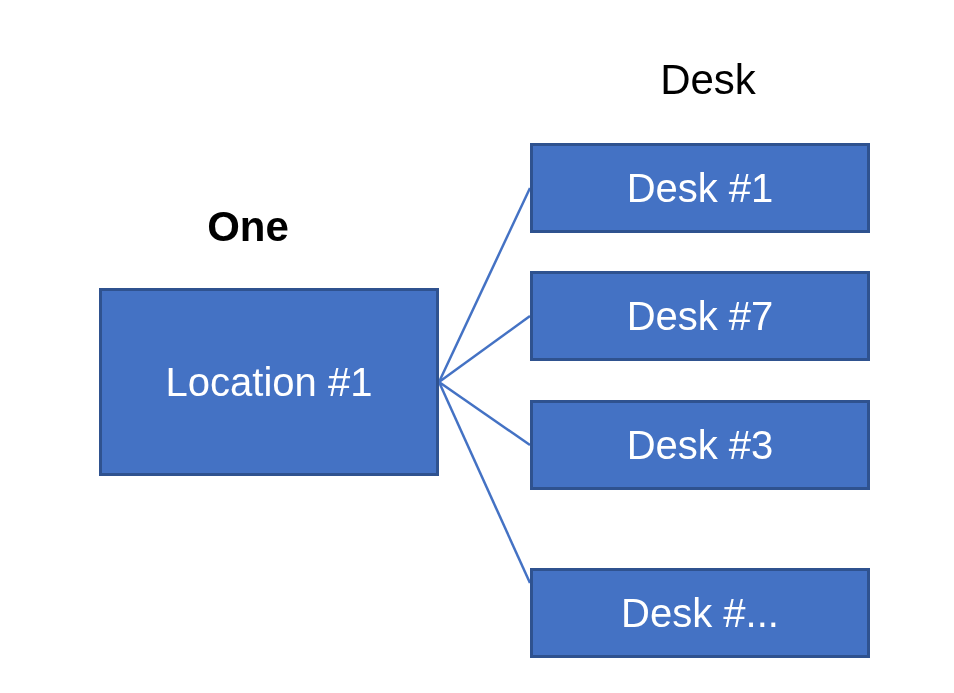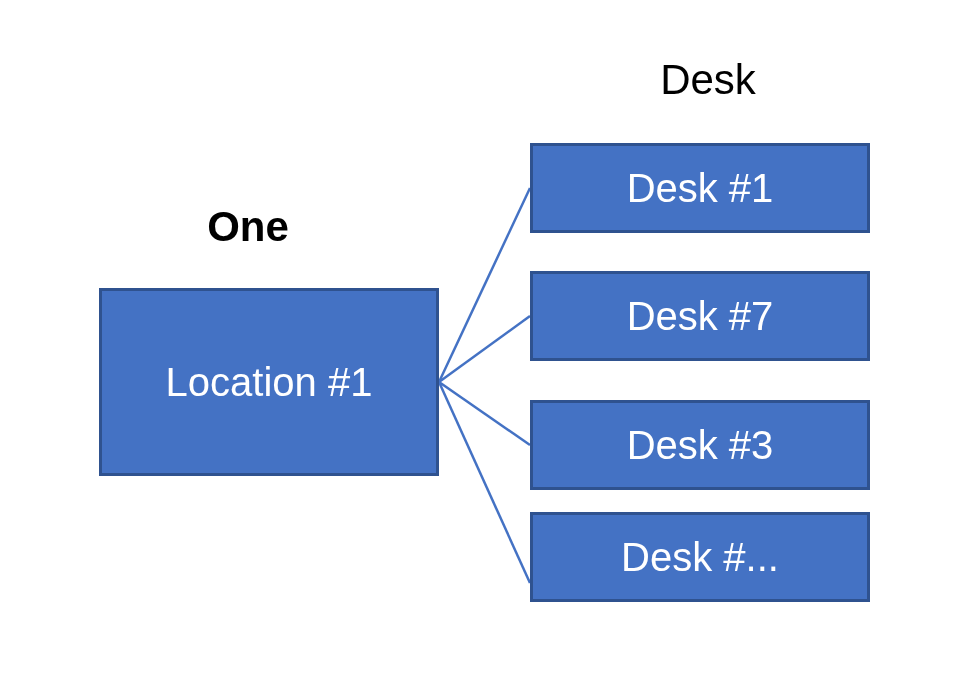--- a/index.html
+++ b/index.html
@@ -57,21 +57,21 @@
     left: 99px; top: 288px;
     width: 340px; height: 188px;
   }
   .desk-box {
     left: 530px;
     width: 340px; height: 90px;
   }
   .desk-1 { top: 143px; }
   .desk-2 { top: 271px; }
   .desk-3 { top: 400px; }
-  .desk-4 { top: 512px; }
+  .desk-4 { top: 568px; }
 </style>
 </head>
 <body>
 
 <div class="canvas">
 
   <svg class="connector-layer" viewBox="0 0 954 693" xmlns="http://www.w3.org/2000/svg">
     <line x1="439" y1="382" x2="530" y2="188"></line>
     <line x1="439" y1="382" x2="530" y2="316"></line>
     <line x1="439" y1="382" x2="530" y2="445"></line>

